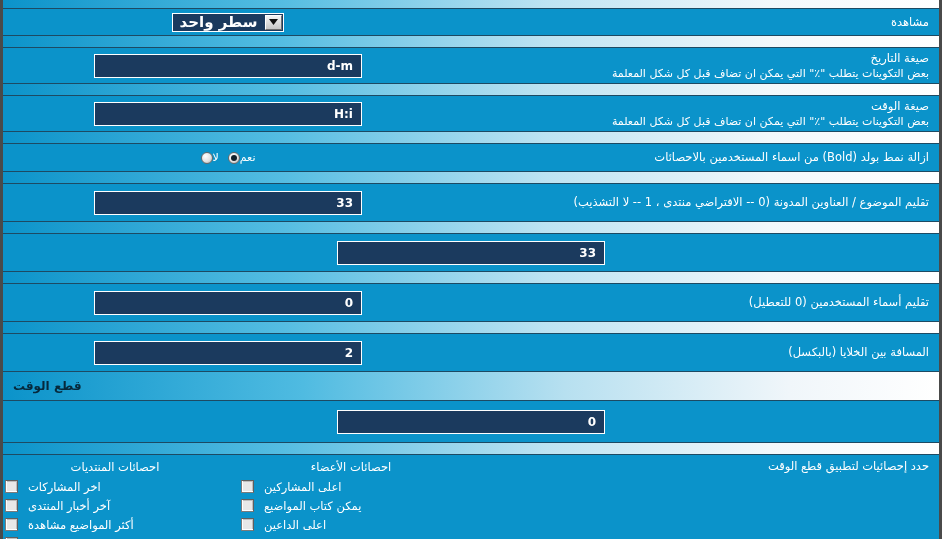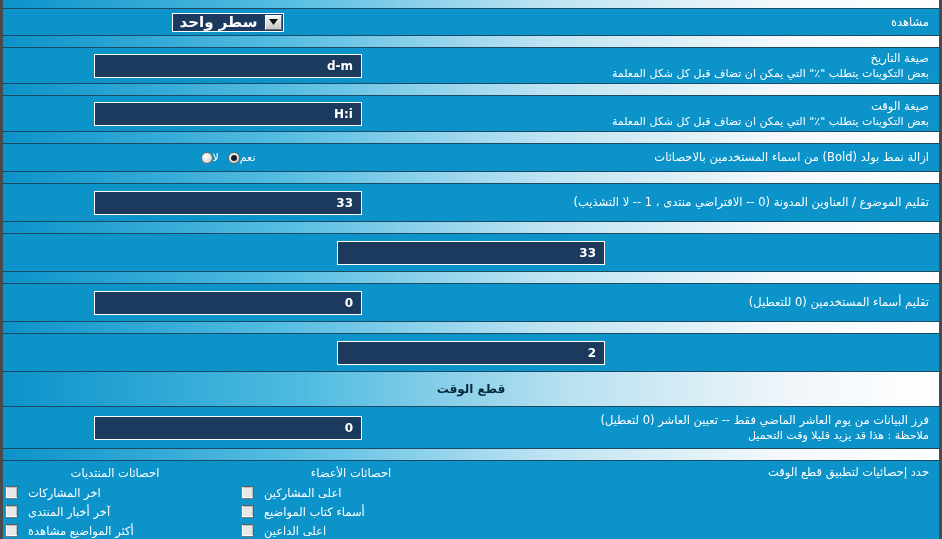--- a/index.html
+++ b/index.html
@@ -21,28 +21,28 @@
   }
   .sep {
     height: 13px;
     background: linear-gradient(to left, #ffffff 0%, #f2f8fb 18%, #bde3f2 42%, #55bde2 70%, #0b93ca 100%);
     border-top: 1px solid #1d4a63;
     border-bottom: 1px solid #1d4a63;
     box-sizing: border-box;
   }
   .sep.top-cut { height: 9px; border-top: none; }
   .section-head {
-    height: 36px;
+    height: 30px;
     background: linear-gradient(to left, #ffffff 0%, #f0f6fa 16%, #b7e0f0 40%, #4fbbe1 68%, #0b93ca 100%);
     border-top: 1px solid #1d4a63;
     border-bottom: 1px solid #1d4a63;
     box-sizing: border-box;
     display: flex;
     align-items: center;
-    justify-content: center;
+    justify-content: flex-end;
     padding: 0 10px;
   }
   .section-head .title {
     font-size: 12px;
     font-weight: bold;
     color: #06293c;
     white-space: nowrap;
   }
   .row {
     display: flex;
@@ -287,52 +287,49 @@
   <div class="row" style="height:37px">
     <div class="label">تقليم أسماء المستخدمين (0 للتعطيل)</div>
     <div class="control">
       <input class="txt" type="text" value="0" style="">
     </div>
   </div>
 
   <div class="sep"></div>
 
   <div class="row" style="height:37px">
+    <div class="label">المسافة بين الخلايا (بالبكسل)</div>
     <div class="control">
       <input class="txt" type="text" value="2" style="">
     </div>
   </div>
 
   <div class="section-head">
     <span class="title">قطع الوقت</span>
   </div>
 
   <div class="row" style="height:41px">
-    <div class="label">
-      <span>فرز البيانات من يوم العاشر الماضي فقط -- تعيين العاشر (0 لتعطيل)</span>
-      <span class="sub">ملاحظة : هذا قد يزيد قليلا وقت التحميل</span>
-    </div>
     <div class="control">
       <input class="txt" type="text" value="0" style="">
     </div>
   </div>
 
   <div class="sep"></div>
 
   <div class="grid">
     <div class="gcol right-label">حدد إحصائيات لتطبيق قطع الوقت</div>
 
     <div class="gcol cb">
       <div class="colhead">احصائات الأعضاء</div>
       <div class="cbrow">
         <span class="cblabel">اعلى المشاركين</span>
         <span class="chk"></span>
       </div>
       <div class="cbrow">
-        <span class="cblabel">أسماء كتاب المواضيع</span>
+        <span class="cblabel">يمكن كتاب المواضيع</span>
         <span class="chk"></span>
       </div>
       <div class="cbrow">
         <span class="cblabel">اعلى الداعين</span>
         <span class="chk"></span>
       </div>
 
     </div>
 
     <div class="gcol cb">

